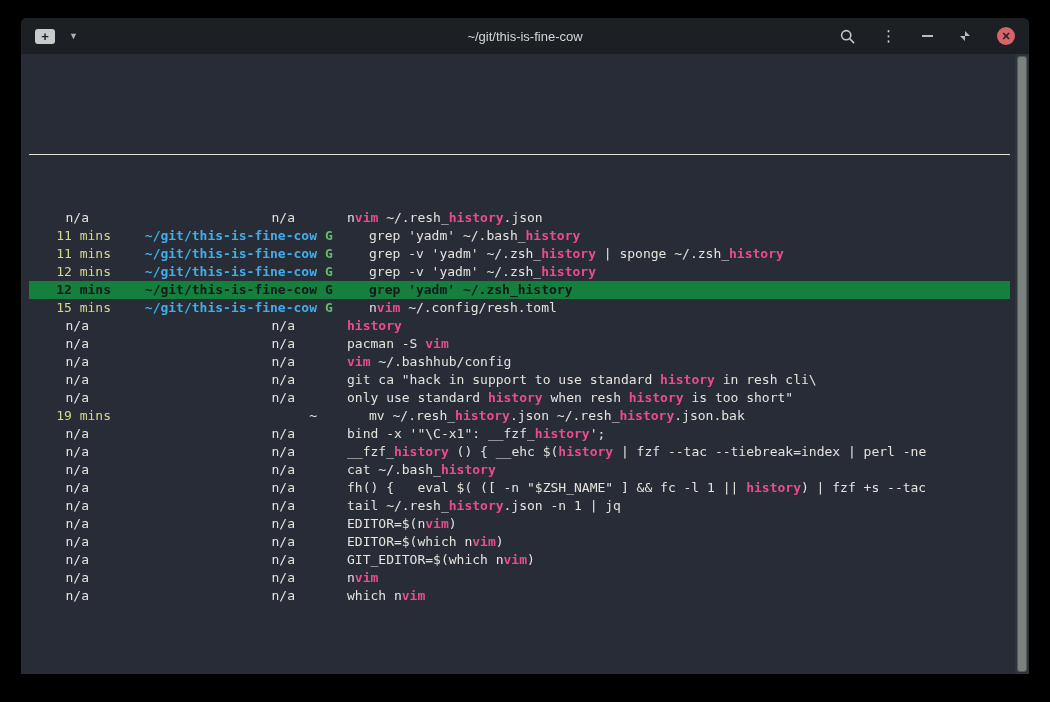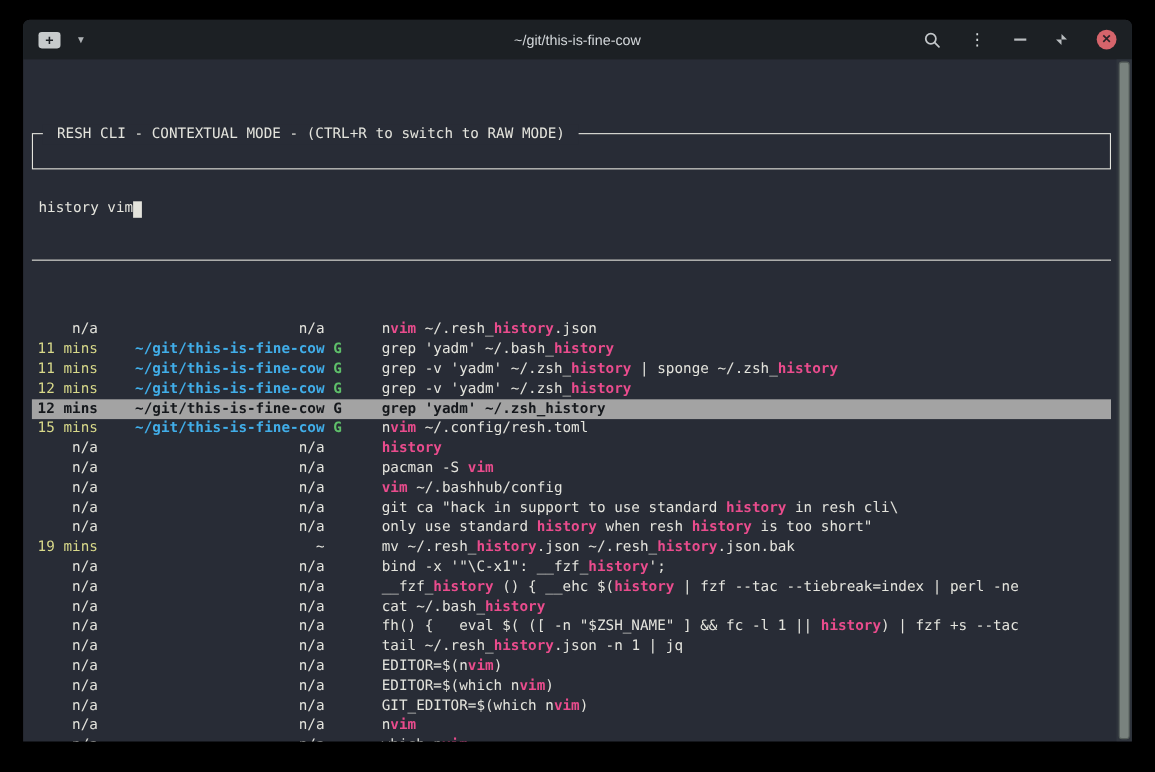--- a/index.html
+++ b/index.html
@@ -66,27 +66,27 @@
   
   .tbl-header {
     margin-top: 11px; border-bottom: 1px solid #e4e4dd; height: 19px;
   }
   .row { height: 18px; overflow: hidden; white-space: pre; }
   .col-time   { display: inline-block; width: 60px;  text-align: right; vertical-align: top; }
   .col-dir    { display: inline-block; width: 198px; text-align: right; margin-left: 8px; vertical-align: top; }
   .col-flags  { display: inline-block; width: 40px;  text-align: left;  margin-left: 8px; vertical-align: top; }
   .col-cmd    { display: inline; margin-left: 4px; }
 
-  .c-time { color: #d8d98a; }
+  .c-time { color: #d8d98a; margin-left: 22px; }
   .c-dir  { color: #41aee9; font-weight: bold; }
   .c-flag { color: #5fc06a; font-weight: bold; }
   .c-fg   { color: #e4e4dd; }
   .hl     { color: #ea4c8d; font-weight: bold; }
 
-  .row.selected { background: #a3a3a3; }
+  .row.selected { background: #15803d; }
   .row.selected span { color: #15181c !important; font-weight: bold; }
 </style>
 </head>
 <body>
 
 <div class="window">
 
   <div class="titlebar">
     <div class="tb-left">
       <div class="newtab-btn">
@@ -114,26 +114,20 @@
       </span>
       <span class="close-btn">
         <span class="close-x">✕</span>
       </span>
     </div>
   </div>
 
   <div class="term">
     <div class="content">
 
-      <div class="search-box">
-        <span class="search-box-title"> RESH CLI - CONTEXTUAL MODE - (CTRL+R to switch to RAW MODE) </span>
-        <div class="query-line">
-          <span>history vim</span><span class="cursor-block"></span>
-        </div>
-      </div>
 
       <div class="tbl-header row">
         
       </div>
 
       <div id="rows"><div class="row"><span class="col-time c-fg">n/a</span><span class="col-dir c-fg">n/a</span><span class="col-flags c-flag"></span><span class="col-cmd"><span class="c-fg">n</span><span class="hl">vim</span><span class="c-fg"> ~/.resh_</span><span class="hl">history</span><span class="c-fg">.json</span></span></div><div class="row"><span class="col-time c-time">11 mins</span><span class="col-dir c-dir">~/git/this-is-fine-cow</span><span class="col-flags c-flag">G</span><span class="col-cmd"><span class="c-fg">grep 'yadm' ~/.bash_</span><span class="hl">history</span></span></div><div class="row"><span class="col-time c-time">11 mins</span><span class="col-dir c-dir">~/git/this-is-fine-cow</span><span class="col-flags c-flag">G</span><span class="col-cmd"><span class="c-fg">grep -v 'yadm' ~/.zsh_</span><span class="hl">history</span><span class="c-fg"> | sponge ~/.zsh_</span><span class="hl">history</span></span></div><div class="row"><span class="col-time c-time">12 mins</span><span class="col-dir c-dir">~/git/this-is-fine-cow</span><span class="col-flags c-flag">G</span><span class="col-cmd"><span class="c-fg">grep -v 'yadm' ~/.zsh_</span><span class="hl">history</span></span></div><div class="row selected"><span class="col-time c-time">12 mins</span><span class="col-dir c-dir">~/git/this-is-fine-cow</span><span class="col-flags c-flag">G</span><span class="col-cmd"><span class="c-fg">grep 'yadm' ~/.zsh_history</span></span></div><div class="row"><span class="col-time c-time">15 mins</span><span class="col-dir c-dir">~/git/this-is-fine-cow</span><span class="col-flags c-flag">G</span><span class="col-cmd"><span class="c-fg">n</span><span class="hl">vim</span><span class="c-fg"> ~/.config/resh.toml</span></span></div><div class="row"><span class="col-time c-fg">n/a</span><span class="col-dir c-fg">n/a</span><span class="col-flags c-flag"></span><span class="col-cmd"><span class="hl">history</span></span></div><div class="row"><span class="col-time c-fg">n/a</span><span class="col-dir c-fg">n/a</span><span class="col-flags c-flag"></span><span class="col-cmd"><span class="c-fg">pacman -S </span><span class="hl">vim</span></span></div><div class="row"><span class="col-time c-fg">n/a</span><span class="col-dir c-fg">n/a</span><span class="col-flags c-flag"></span><span class="col-cmd"><span class="hl">vim</span><span class="c-fg"> ~/.bashhub/config</span></span></div><div class="row"><span class="col-time c-fg">n/a</span><span class="col-dir c-fg">n/a</span><span class="col-flags c-flag"></span><span class="col-cmd"><span class="c-fg">git ca "hack in support to use standard </span><span class="hl">history</span><span class="c-fg"> in resh cli\</span></span></div><div class="row"><span class="col-time c-fg">n/a</span><span class="col-dir c-fg">n/a</span><span class="col-flags c-flag"></span><span class="col-cmd"><span class="c-fg">only use standard </span><span class="hl">history</span><span class="c-fg"> when resh </span><span class="hl">history</span><span class="c-fg"> is too short"</span></span></div><div class="row"><span class="col-time c-time">19 mins</span><span class="col-dir c-fg">~</span><span class="col-flags c-flag"></span><span class="col-cmd"><span class="c-fg">mv ~/.resh_</span><span class="hl">history</span><span class="c-fg">.json ~/.resh_</span><span class="hl">history</span><span class="c-fg">.json.bak</span></span></div><div class="row"><span class="col-time c-fg">n/a</span><span class="col-dir c-fg">n/a</span><span class="col-flags c-flag"></span><span class="col-cmd"><span class="c-fg">bind -x '"\C-x1": __fzf_</span><span class="hl">history</span><span class="c-fg">';</span></span></div><div class="row"><span class="col-time c-fg">n/a</span><span class="col-dir c-fg">n/a</span><span class="col-flags c-flag"></span><span class="col-cmd"><span class="c-fg">__fzf_</span><span class="hl">history</span><span class="c-fg"> () { __ehc $(</span><span class="hl">history</span><span class="c-fg"> | fzf --tac --tiebreak=index | perl -ne</span></span></div><div class="row"><span class="col-time c-fg">n/a</span><span class="col-dir c-fg">n/a</span><span class="col-flags c-flag"></span><span class="col-cmd"><span class="c-fg">cat ~/.bash_</span><span class="hl">history</span></span></div><div class="row"><span class="col-time c-fg">n/a</span><span class="col-dir c-fg">n/a</span><span class="col-flags c-flag"></span><span class="col-cmd"><span class="c-fg">fh() {   eval $( ([ -n "$ZSH_NAME" ] &amp;&amp; fc -l 1 || </span><span class="hl">history</span><span class="c-fg">) | fzf +s --tac</span></span></div><div class="row"><span class="col-time c-fg">n/a</span><span class="col-dir c-fg">n/a</span><span class="col-flags c-flag"></span><span class="col-cmd"><span class="c-fg">tail ~/.resh_</span><span class="hl">history</span><span class="c-fg">.json -n 1 | jq</span></span></div><div class="row"><span class="col-time c-fg">n/a</span><span class="col-dir c-fg">n/a</span><span class="col-flags c-flag"></span><span class="col-cmd"><span class="c-fg">EDITOR=$(n</span><span class="hl">vim</span><span class="c-fg">)</span></span></div><div class="row"><span class="col-time c-fg">n/a</span><span class="col-dir c-fg">n/a</span><span class="col-flags c-flag"></span><span class="col-cmd"><span class="c-fg">EDITOR=$(which n</span><span class="hl">vim</span><span class="c-fg">)</span></span></div><div class="row"><span class="col-time c-fg">n/a</span><span class="col-dir c-fg">n/a</span><span class="col-flags c-flag"></span><span class="col-cmd"><span class="c-fg">GIT_EDITOR=$(which n</span><span class="hl">vim</span><span class="c-fg">)</span></span></div><div class="row"><span class="col-time c-fg">n/a</span><span class="col-dir c-fg">n/a</span><span class="col-flags c-flag"></span><span class="col-cmd"><span class="c-fg">n</span><span class="hl">vim</span></span></div><div class="row"><span class="col-time c-fg">n/a</span><span class="col-dir c-fg">n/a</span><span class="col-flags c-flag"></span><span class="col-cmd"><span class="c-fg">which n</span><span class="hl">vim</span></span></div></div>
 
       
       
 

